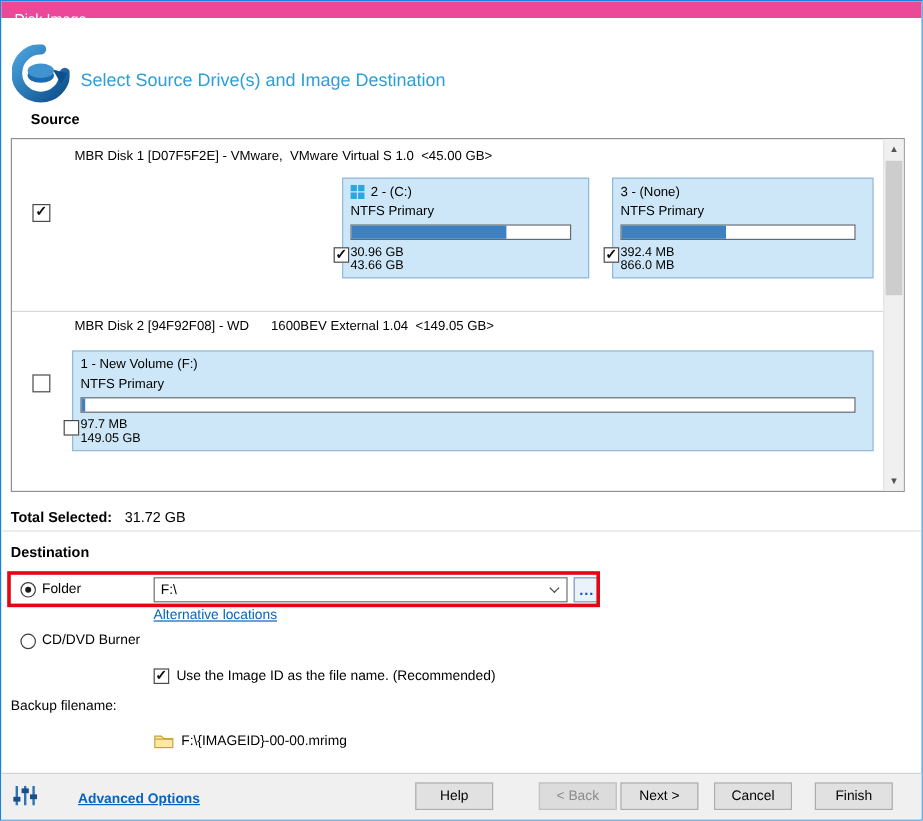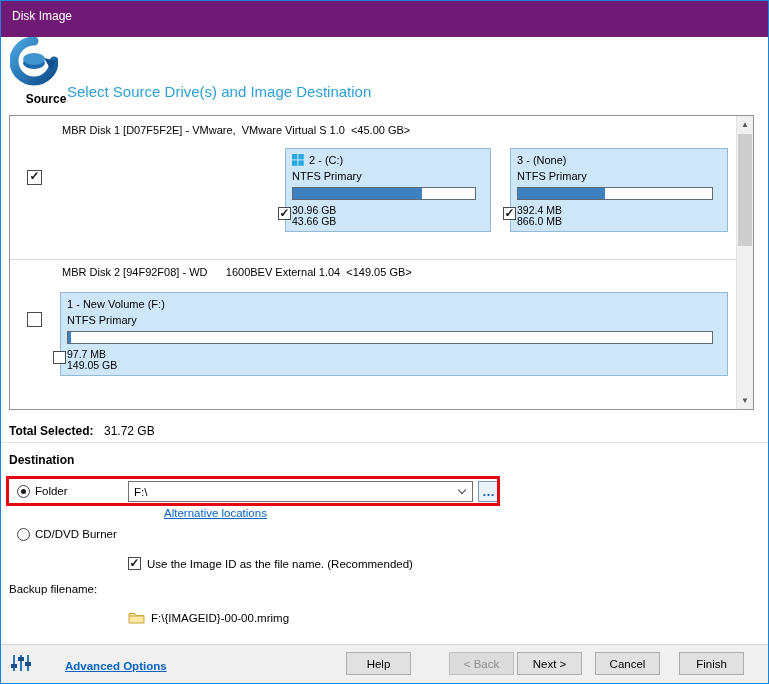--- a/index.html
+++ b/index.html
@@ -3,28 +3,28 @@
 <meta charset="utf-8">
 <style>
   * { margin:0; padding:0; box-sizing:border-box; }
   html,body { background:#fff; }
   body { font-family:"Liberation Sans", sans-serif; color:#000; }
   .window {
     position:relative; width:769px; height:684px; background:#fff;
     border:1px solid #1883d7; overflow:hidden;
   }
   .titlebar {
-    position:absolute; top:0; left:0; right:0; height:36px; background:#701a75;
+    position:absolute; top:0; left:0; right:0; height:14px; background:#ec4899;
     color:#fff; font-size:12px; line-height:30px; padding-left:11px;
   }
   
   .src-icon { position:absolute; left:9px; top:36px; width:48px; height:52px; }
   .src-label { position:absolute; left:14px; top:91px; width:62px; text-align:center;
     font-size:12px; font-weight:bold; }
-  .page-title { position:absolute; left:66px; top:58px; font-size:15px; color:#2d9fd6;margin-top:24px; }
+  .page-title { position:absolute; left:66px; top:58px; font-size:15px; color:#2d9fd6; }
   
   .source-box { position:absolute; left:8px; top:114px; width:745px; height:295px;
     border:1px solid #919191; background:#fff; }
   .sbar { position:absolute; top:0; right:0; bottom:0; width:17px; background:#f0f0f0;
     border-left:1px solid #e3e3e3; }
   .sb-btn { position:absolute; left:0; width:16px; height:17px; font-size:8px; color:#555;
     text-align:center; line-height:17px; cursor:default; }
   .sb-up { top:0; } .sb-down { bottom:0; }
   .sb-thumb { position:absolute; left:1px; top:18px; width:14px; height:112px; background:#cdcdcd; }
   .disk-hdr { position:absolute; font-size:11px; white-space:pre; }
@@ -59,21 +59,21 @@
   .combo-input { width:100%; height:100%; border:1px solid #707070; padding:0 20px 0 5px;
     font-size:11.5px; font-family:"Liberation Sans", sans-serif; }
   .chev { position:absolute; width:6px; height:6px; border-right:1.5px solid #444;
     border-bottom:1.5px solid #444; transform:rotate(45deg); pointer-events:none; }
   .annotation { position:absolute; left:5px; top:475px; width:494px; height:30px;
     border:3px solid #e30613; pointer-events:none; }
   .browse { position:absolute; left:477px; top:480px; width:21px; height:21px;
     border:1px solid #7a99b8; background:#eaf2fb; color:#1b5fae; font-weight:bold;
     font-size:13px; line-height:15px; text-align:center; cursor:pointer; }
   .link { color:#0563c1; text-decoration:underline; font-size:11.5px; cursor:pointer; }
-  .alt-link { position:absolute; left:127px; top:506px;margin-left:36px; }
+  .alt-link { position:absolute; left:127px; top:506px; }
   .combo-dis { position:absolute; left:127px; top:522px; width:345px; height:22px;
     background:#ececec; border:1px solid #ababab; }
   .combo-dis .cdtext { position:absolute; left:26px; top:4px; font-size:11.5px; color:#6f6f6f;
     white-space:nowrap; }
   .combo-dis .cdicon { position:absolute; left:6px; top:3px; }
   .combo-dis .chev { border-color:#8fa6ba; right:8px; top:7px; }
   .backup-input { position:absolute; left:127px; top:577px; width:349px; height:21px;
     border:1px solid #c6c6c6; color:#8a8a8a; padding-left:5px; font-size:11.5px;
     font-family:"Liberation Sans", sans-serif; background:#fff; }
   .folder-icon { position:absolute; left:127px; top:609px; }

